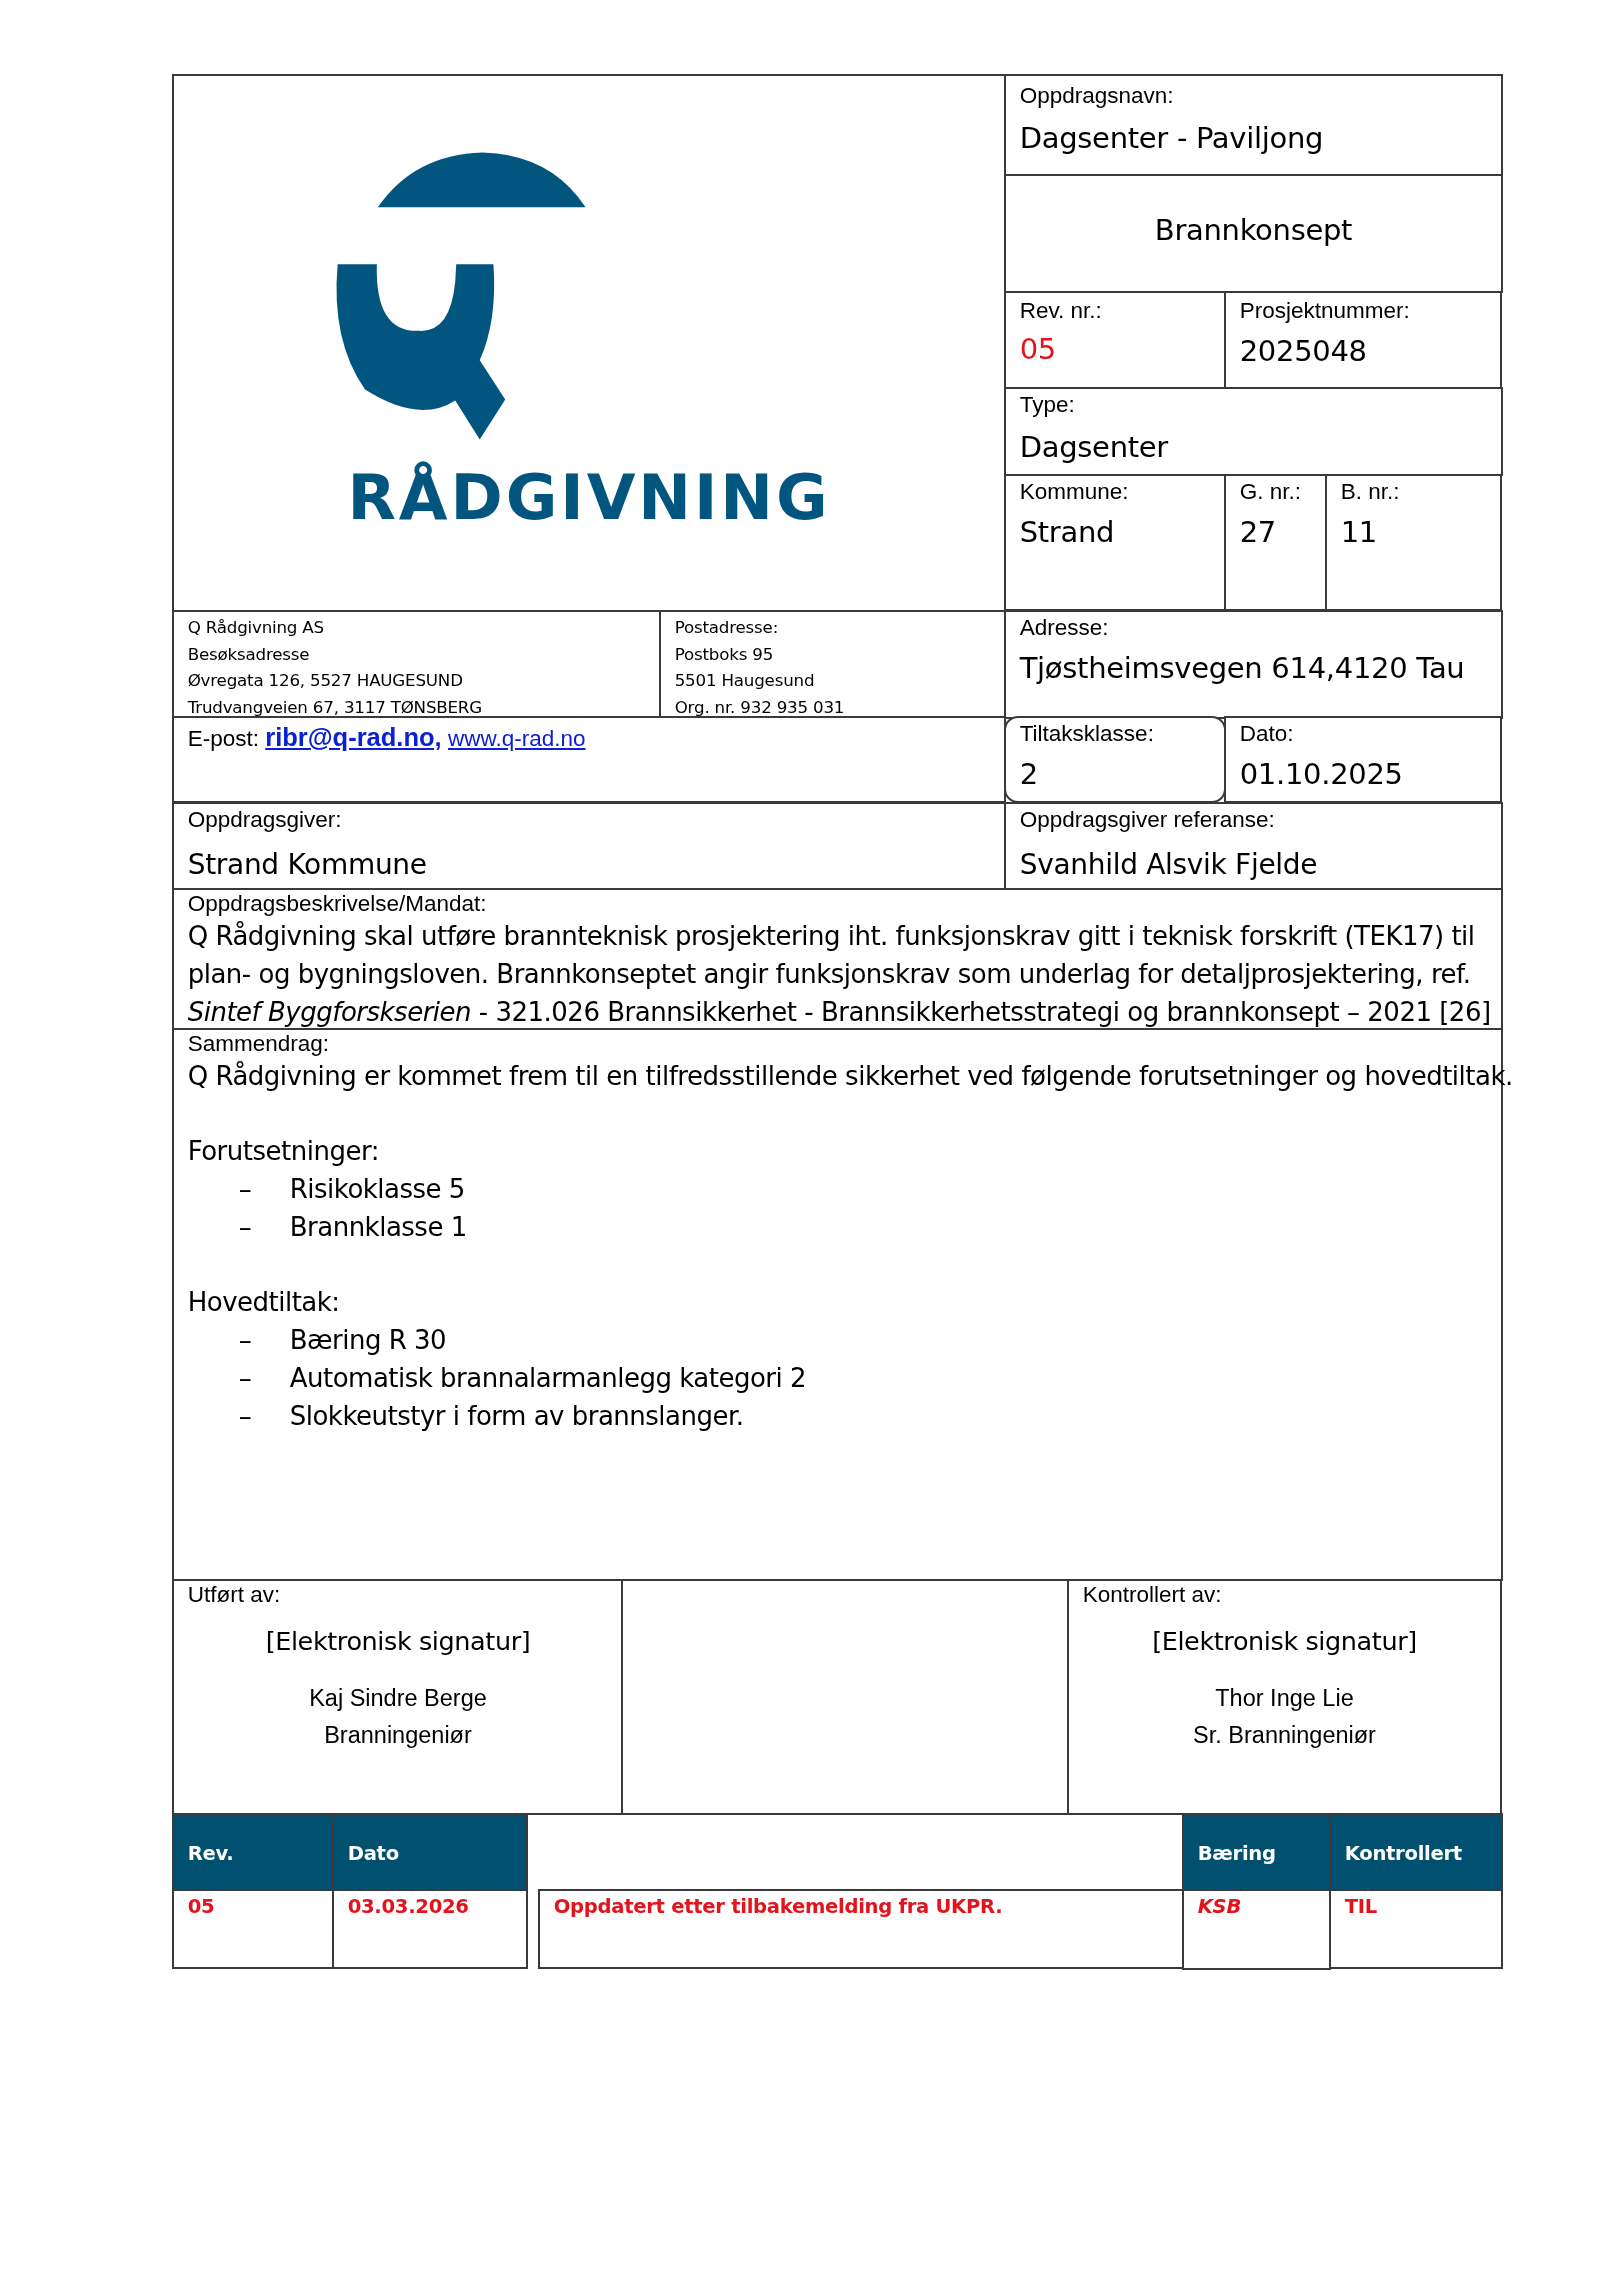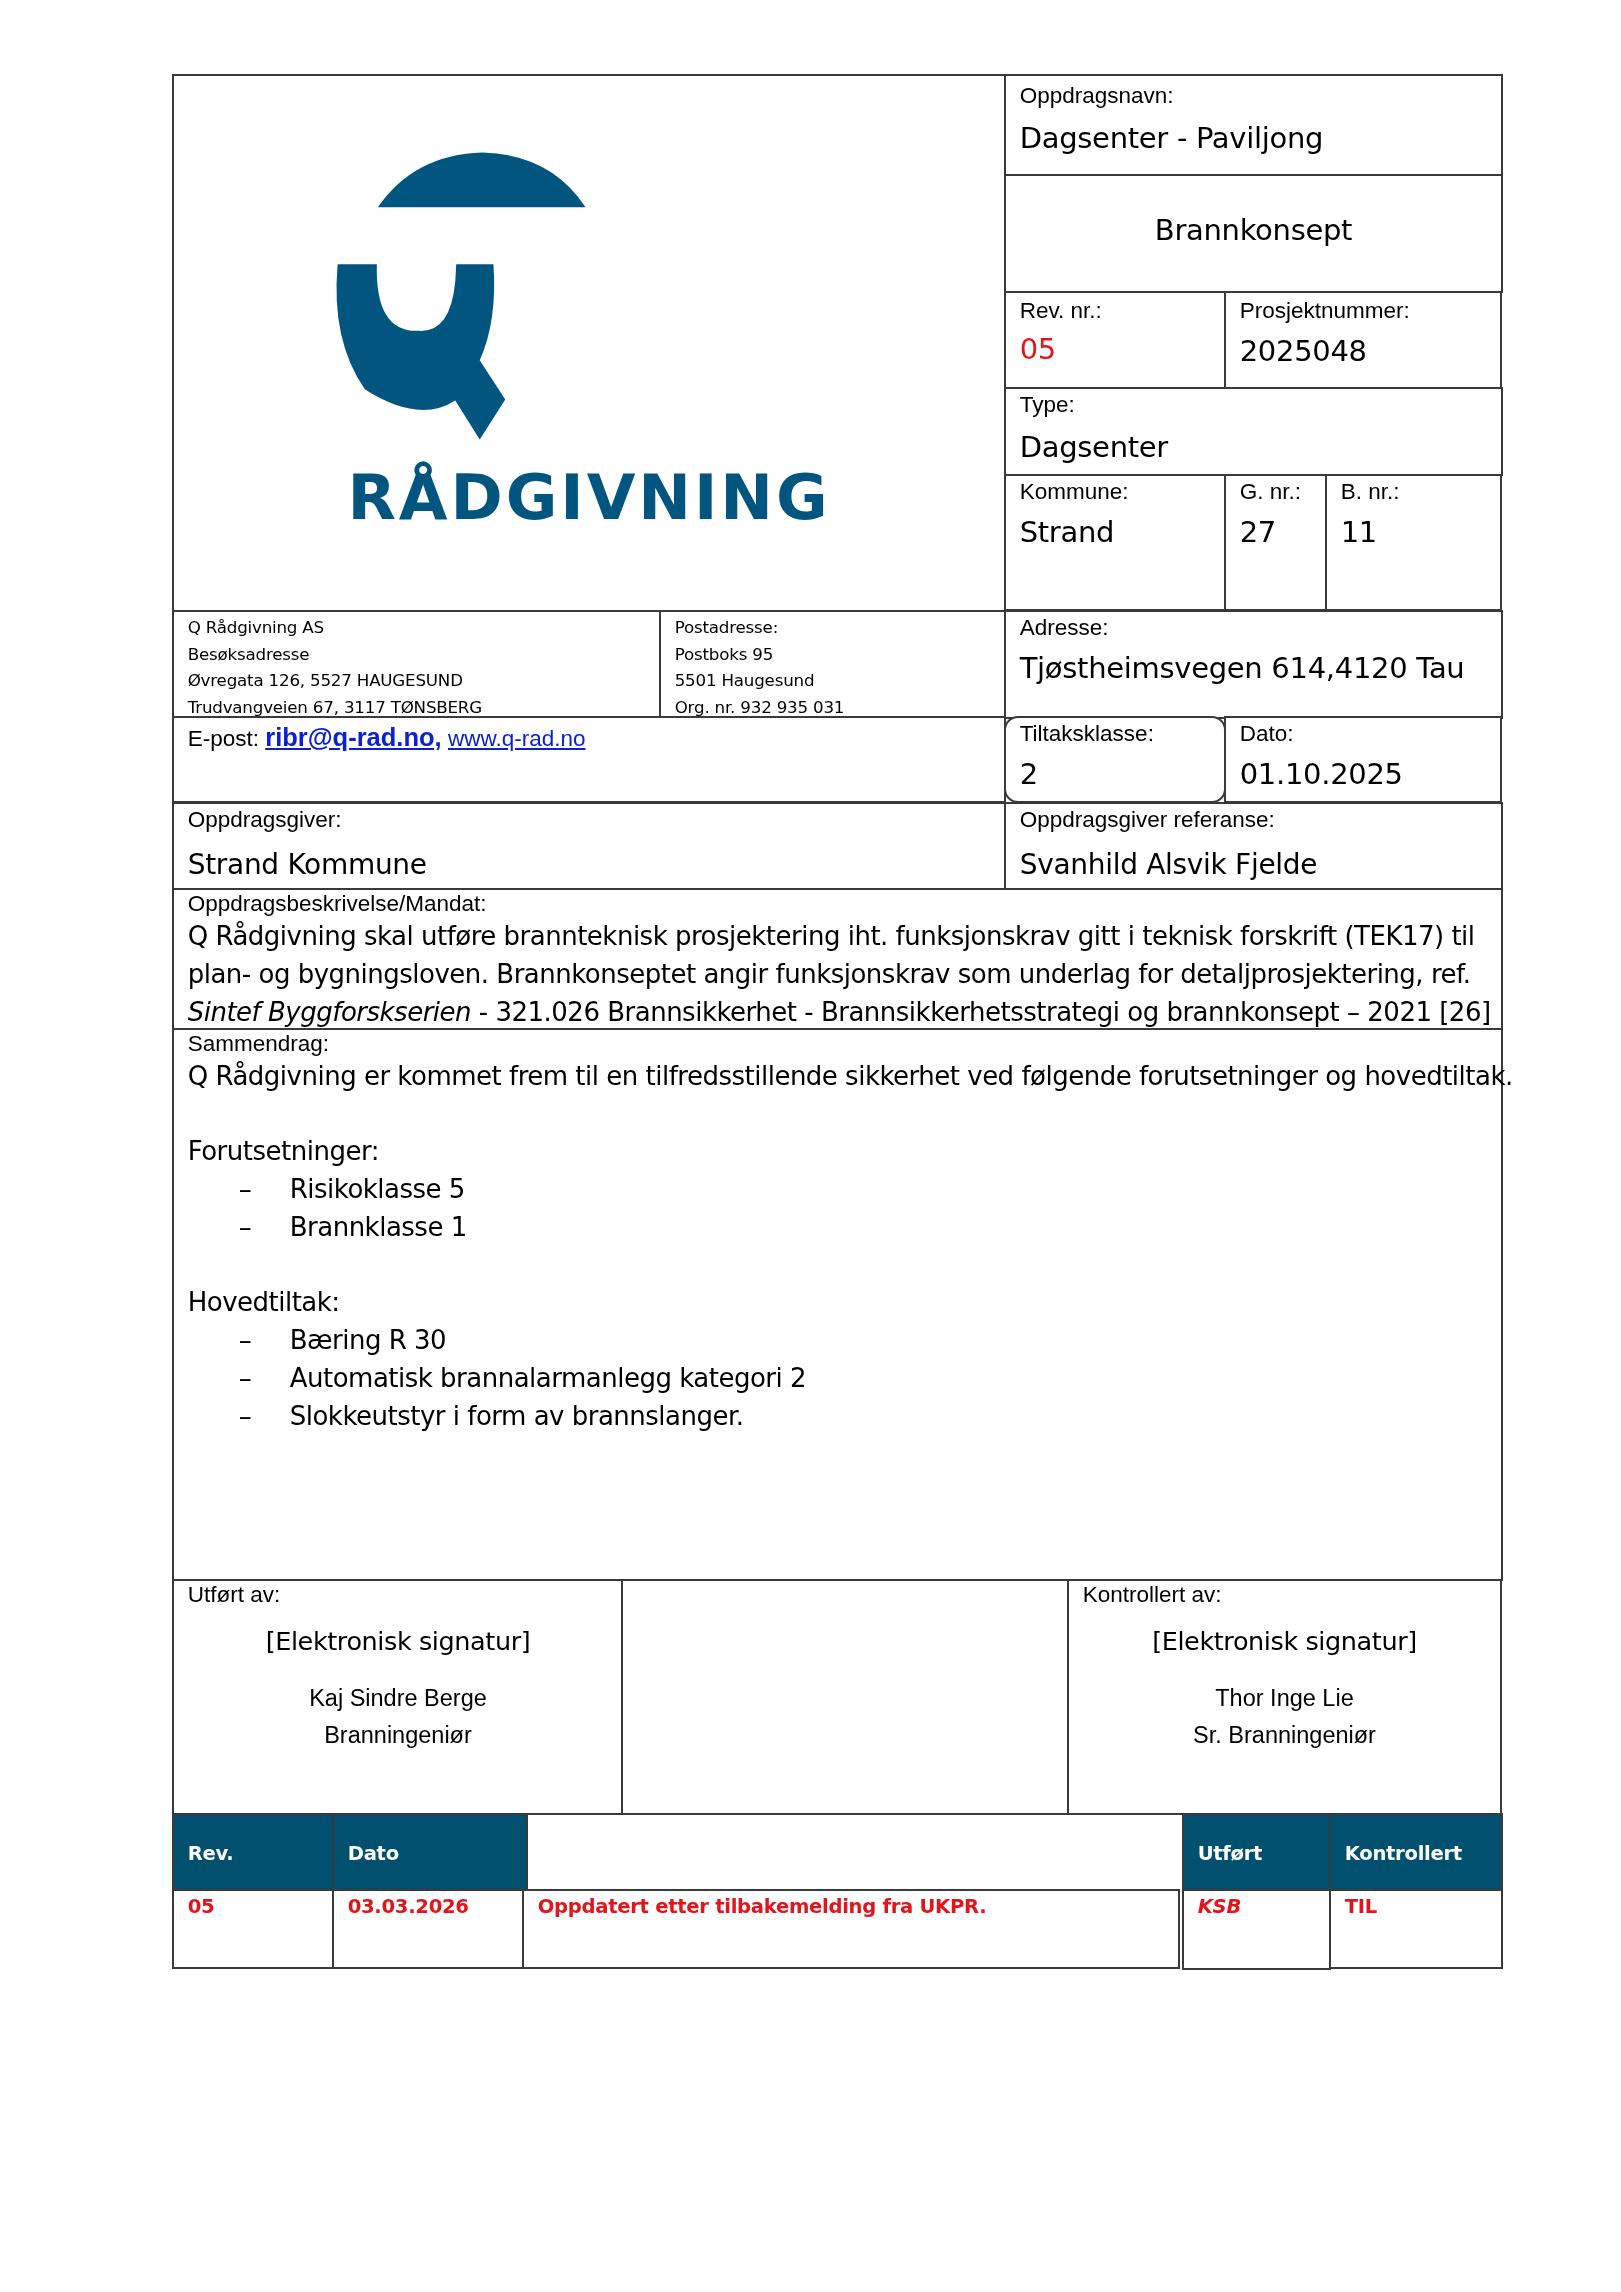--- a/index.html
+++ b/index.html
@@ -157,33 +157,33 @@
 
 <div class="abs" style="left:172px; top:1813px; width:1331px; height:159px;">
 
   <div class="cell rev-head" style="left:0; top:0; width:162px; height:78px;">
     <span class="abs" style="left:13.7px; top:27.4px;">Rev.</span>
   </div>
   <div class="cell rev-head" style="left:160px; top:0; width:196px; height:78px;">
     <span class="abs" style="left:13.7px; top:27.4px;">Dato</span>
   </div>
   <div class="cell rev-head" style="left:1010px; top:0; width:149px; height:78px;">
-    <span class="abs" style="left:13.7px; top:27.4px;">Utført</span>
+    <span class="abs" style="left:13.7px; top:27.4px;">Bæring</span>
   </div>
   <div class="cell rev-head" style="left:1157px; top:0; width:174px; height:78px;">
     <span class="abs" style="left:13.7px; top:27.4px;">Kontrollert</span>
   </div>
 
   <div class="cell rev-cell" style="left:0; top:76px; width:162px; height:80px;">
     <span class="abs" style="left:13.7px; top:3.9px;">05</span>
   </div>
   <div class="cell rev-cell" style="left:160px; top:76px; width:196px; height:80px;">
     <span class="abs" style="left:13.7px; top:3.9px;">03.03.2026</span>
   </div>
-  <div class="cell rev-cell" style="left:350px; top:76px; width:658px; height:80px;padding-left:12px;">
+  <div class="cell rev-cell" style="left:366px; top:76px; width:658px; height:80px;padding-left:12px;">
     <span class="abs" style="left:13.7px; top:3.9px;">Oppdatert etter tilbakemelding fra UKPR.</span>
   </div>
   <div class="cell rev-cell" style="left:1010px; top:76px; width:149px; height:81px;font-style:italic;">
     <span class="abs" style="left:13.7px; top:3.9px;">KSB</span>
   </div>
   <div class="cell rev-cell" style="left:1157px; top:76px; width:174px; height:80px;">
     <span class="abs" style="left:13.7px; top:3.9px;">TIL</span>
   </div>
 </div>
 

